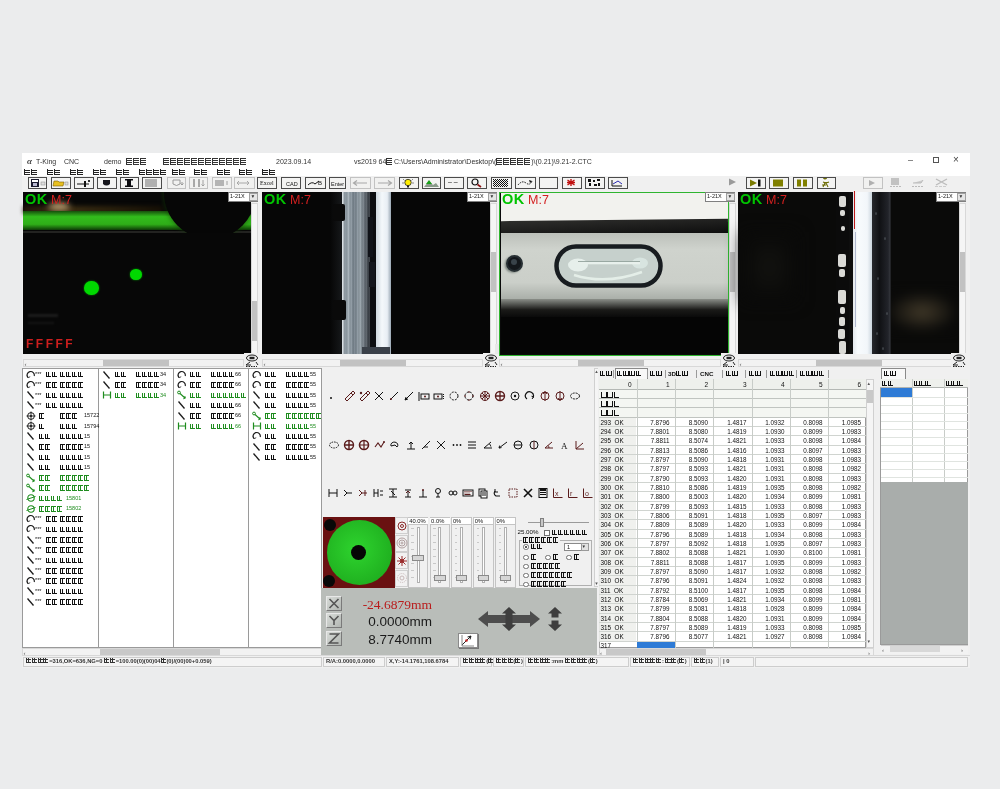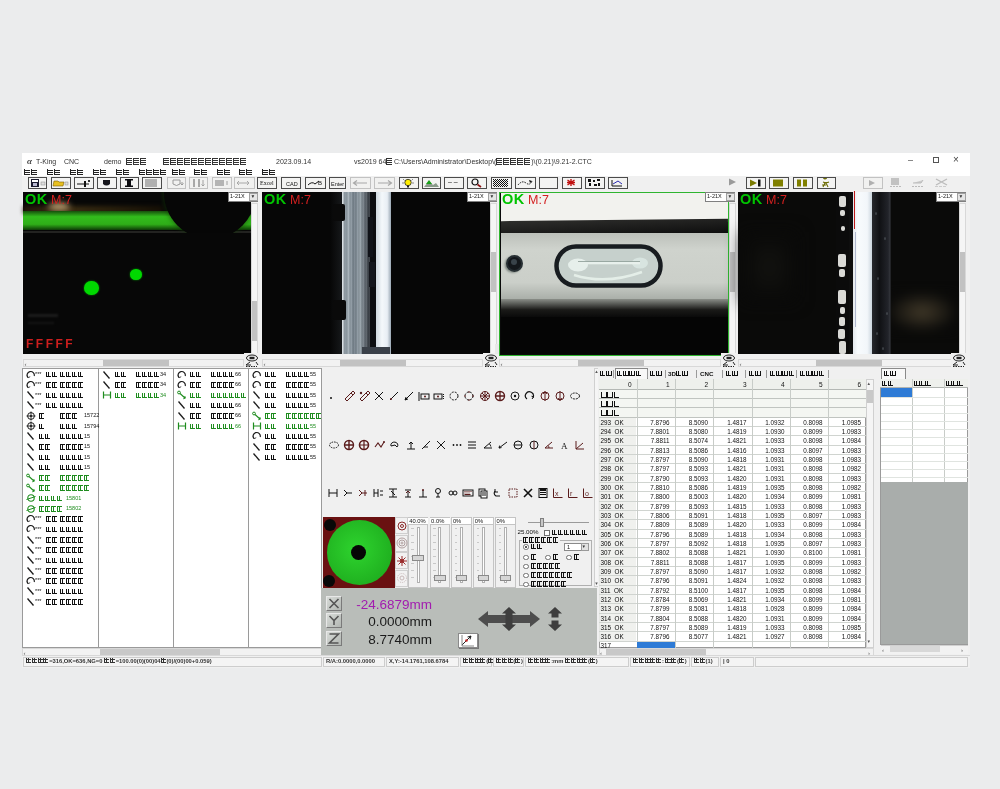--- a/index.html
+++ b/index.html
@@ -1047,21 +1047,21 @@
       <path d="M3.5 3 L12.5 12 M12.5 3 L3.5 12" stroke="#555" stroke-width="1.6"></path>
     </svg></div>
 <div style="position:absolute;left:326px;top:613px;width:16px;height:15px;background:linear-gradient(135deg,#d8dcd8,#b2b6b2);border:1px solid;border-color:#e8e8e8 #7a7a7a #7a7a7a #e8e8e8;"></div>
 <div style="position:absolute;left:326px;top:613px"><svg width="16" height="15">
       <path d="M3.5 3 L8 7.5 L12.5 3 M8 7.5 V12" stroke="#555" stroke-width="1.6" fill="none"></path>
     </svg></div>
 <div style="position:absolute;left:326px;top:630.5px;width:16px;height:15px;background:linear-gradient(135deg,#d8dcd8,#b2b6b2);border:1px solid;border-color:#e8e8e8 #7a7a7a #7a7a7a #e8e8e8;"></div>
 <div style="position:absolute;left:326px;top:630.5px"><svg width="16" height="15">
       <path d="M3.5 3 H12.5 L3.5 12 H12.5" stroke="#555" stroke-width="1.6" fill="none"></path>
     </svg></div>
-<div style="position:absolute;left:352px;top:596.5px;font-size:13.5px;line-height:15.5px;white-space:nowrap;color:#a21caf;"><span style="display:inline-block;width:80px;text-align:right">-24.6879mm</span></div>
+<div style="position:absolute;left:352px;top:596.5px;font-size:13.5px;line-height:15.5px;white-space:nowrap;color:#b91c1c;font-family:Liberation Serif, serif;"><span style="display:inline-block;width:80px;text-align:right">-24.6879mm</span></div>
 <div style="position:absolute;left:352px;top:614px;font-size:13.5px;line-height:15.5px;white-space:nowrap;color:#1a1a1a;"><span style="display:inline-block;width:80px;text-align:right">0.0000mm</span></div>
 <div style="position:absolute;left:352px;top:631.5px;font-size:13.5px;line-height:15.5px;white-space:nowrap;color:#1a1a1a;"><span style="display:inline-block;width:80px;text-align:right">8.7740mm</span></div>
 <div style="position:absolute;left:478px;top:602px"><svg width="90" height="34">
       <path d="M0 17 L10 9 V13 H52 V9 L62 17 L52 25 V21 H10 V25 Z" fill="#4d4d4d"></path>
       <path d="M31 5 L38 11.5 H34.5 V22.5 H38 L31 29 L24 22.5 H27.5 V11.5 H24 Z" fill="#3e3e3e"></path>
       <path d="M77 5 L84 11.5 H80.5 V15.5 H73.5 V11.5 H70 Z" fill="#3e3e3e"></path>
       <path d="M77 29 L84 22.5 H80.5 V18.5 H73.5 V22.5 H70 Z" fill="#3e3e3e"></path>
     </svg></div>
 <div style="position:absolute;left:457.5px;top:633px;width:20px;height:15px;background:#fff;border:1px solid #8a8a8a;box-shadow:1px 1px 0 #777;"></div>
 <div style="position:absolute;left:457.5px;top:633px"><svg width="20" height="15">

